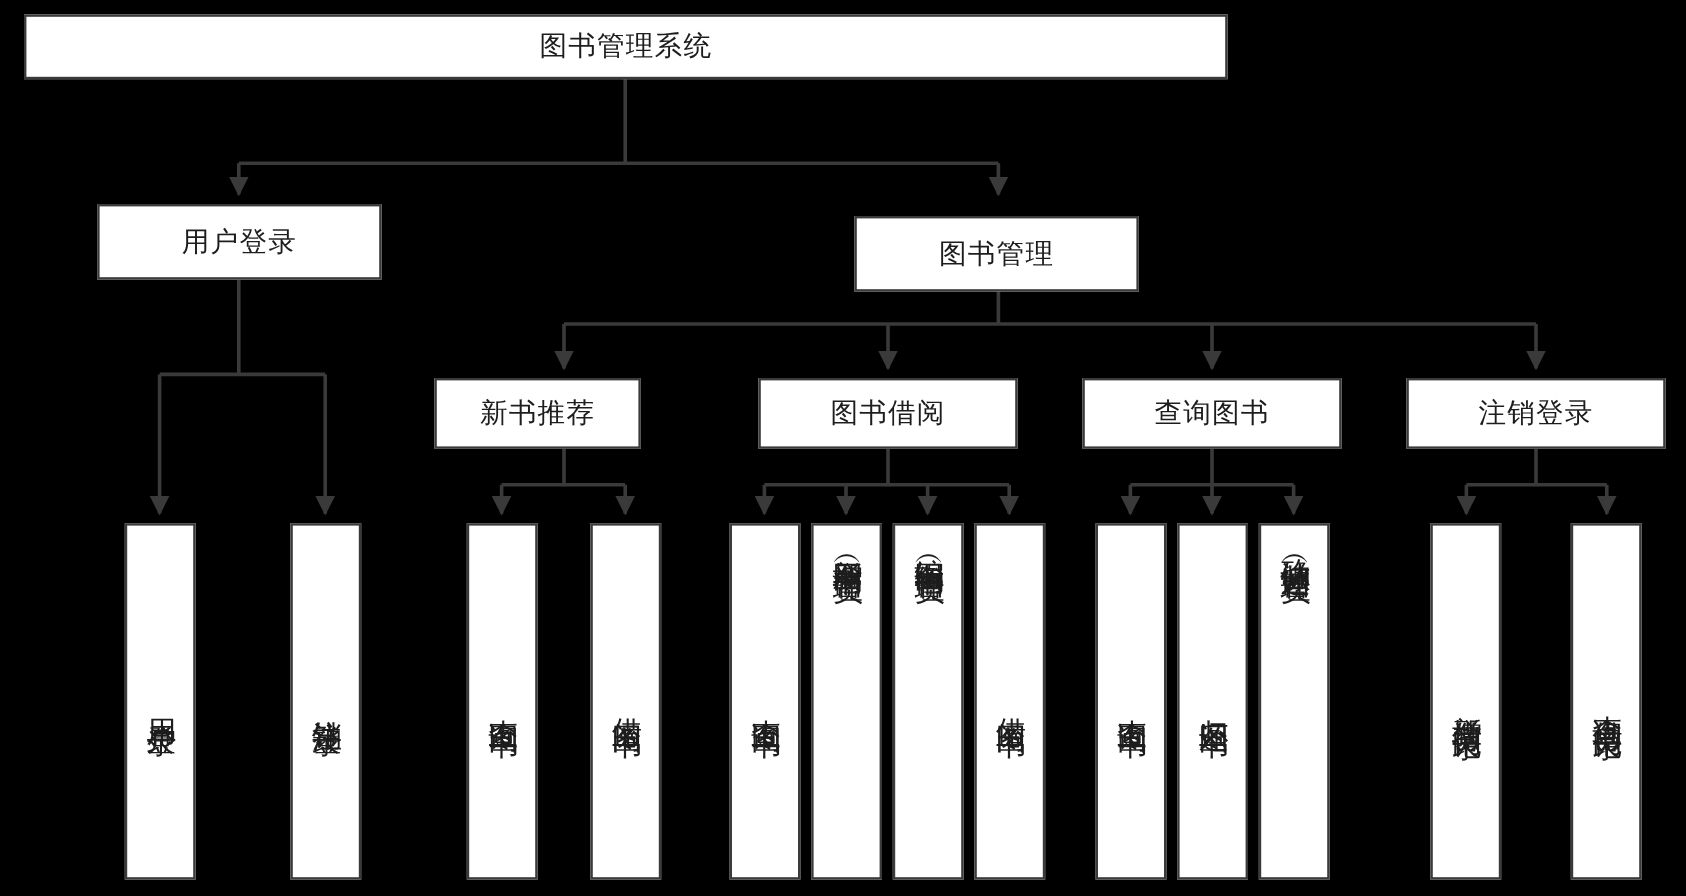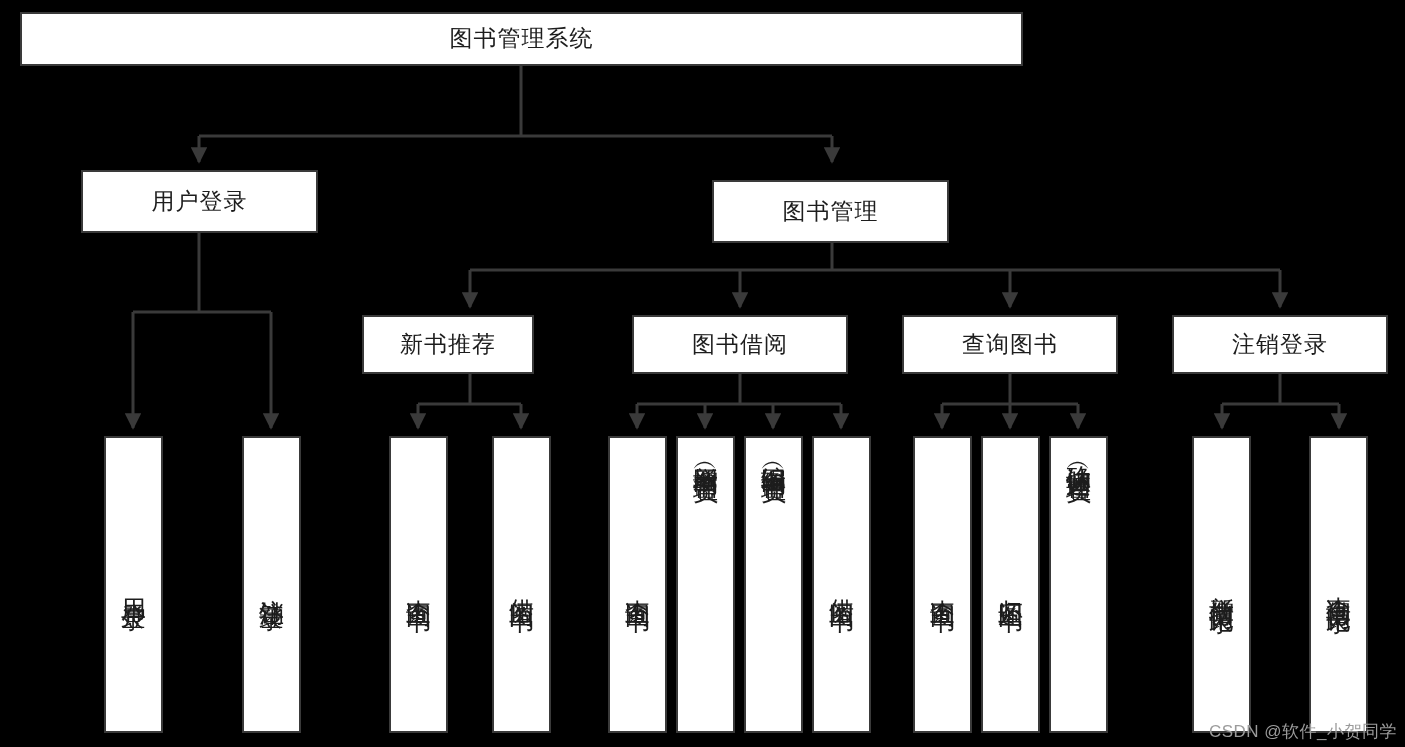--- a/index.html
+++ b/index.html
@@ -194,15 +194,14 @@
     <span class="lbl">确认归还（管理员）</span>
   </div>
 
   <div class="node node-v vcenter" style="left:1192px; top:436px; width:59px; height:297px;">
     <span class="lbl">新增借阅记录</span>
   </div>
   <div class="node node-v vcenter" style="left:1309px; top:436px; width:59px; height:297px;">
     <span class="lbl">查询借阅记录</span>
   </div>
 
-  <div class="watermark">CSDN @软件_小贺同学</div>
 
 </div>
 
 </body></html>

